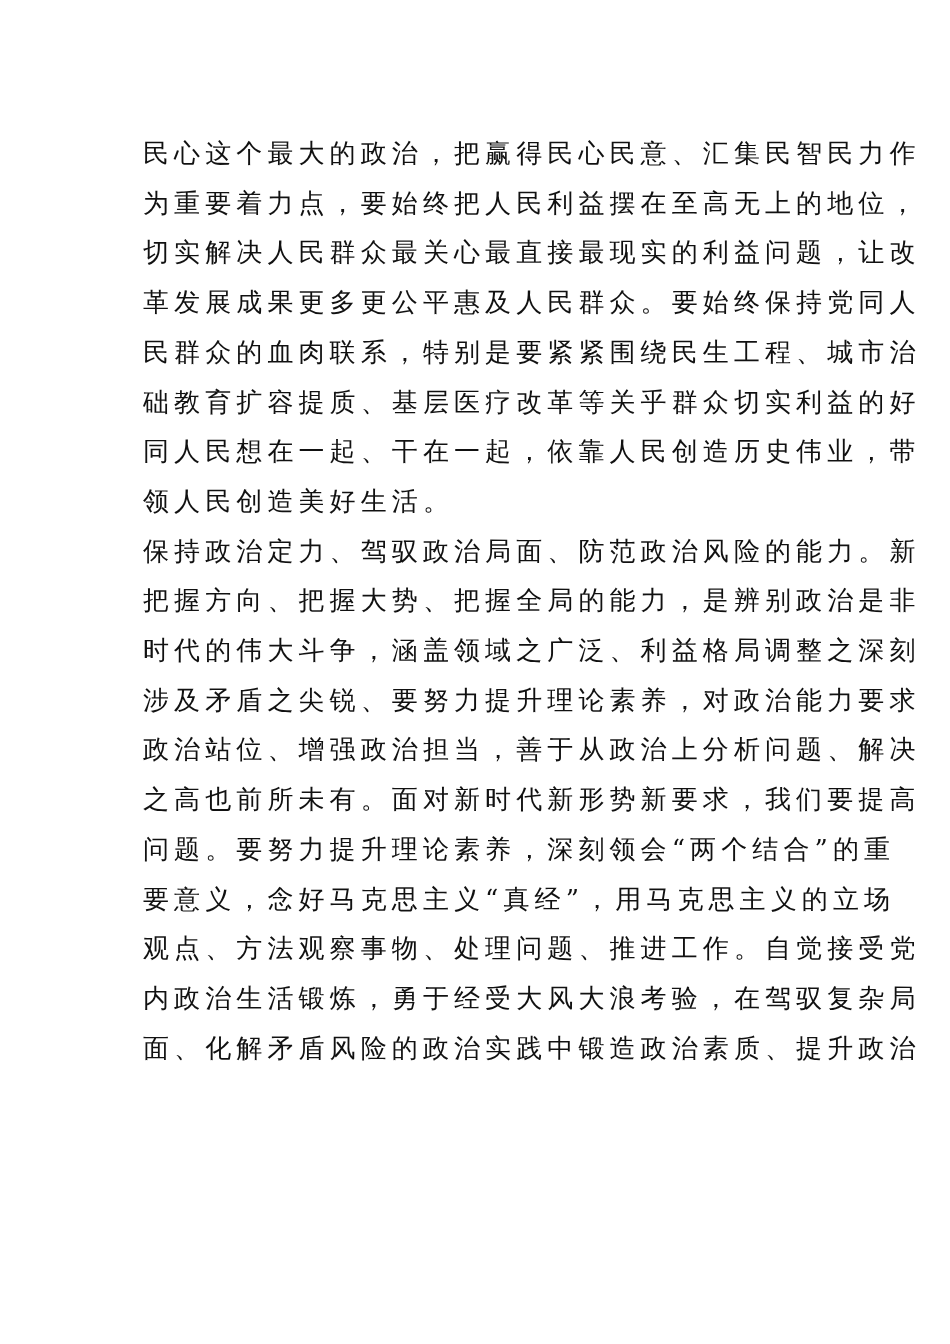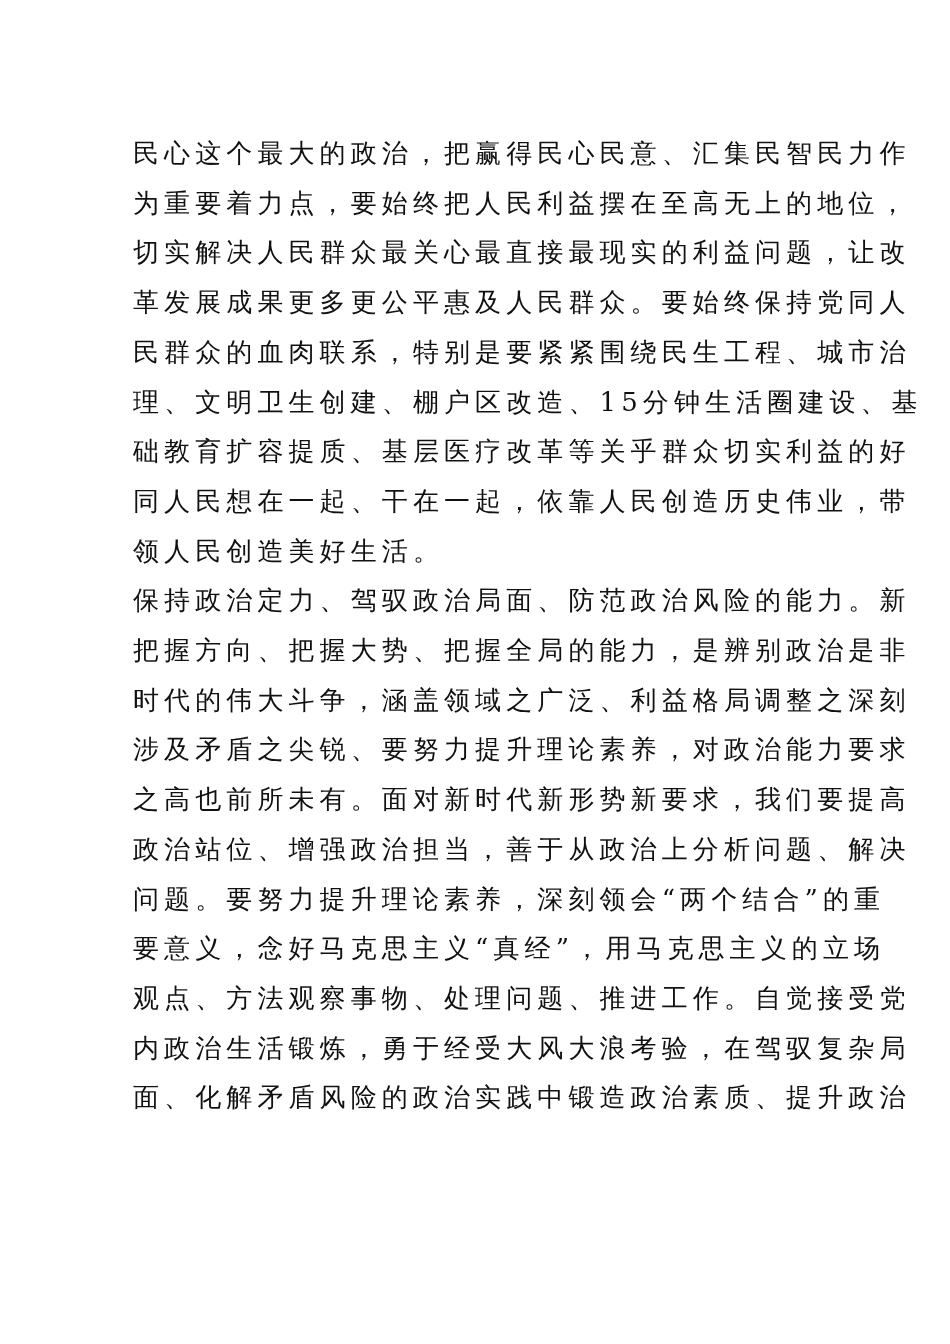--- a/index.html
+++ b/index.html
@@ -8,21 +8,21 @@
     background: #ffffff;
   }
   body {
     width: 950px;
     height: 1344px;
     position: relative;
     overflow: hidden;
   }
   .page {
     position: absolute;
-    left: 133px;
+    left: 143px;
     top: 129px;
     width: 662px;
   }
   .para {
     margin: 0;
     font-family: "DejaVu Serif", "Liberation Serif", serif;
     font-size: 26px;
     line-height: 49.7px;
     color: #111111;
     text-align: justify;
@@ -43,31 +43,30 @@
 </head>
 <body>
 
 <div class="page">
   <p class="para">
     <span class="line">民心这个最大的政治，把赢得民心民意、汇集民智民力作</span>
     <span class="line">为重要着力点，要始终把人民利益摆在至高无上的地位，</span>
     <span class="line">切实解决人民群众最关心最直接最现实的利益问题，让改</span>
     <span class="line">革发展成果更多更公平惠及人民群众。要始终保持党同人</span>
     <span class="line">民群众的血肉联系，特别是要紧紧围绕民生工程、城市治</span>
-    <span class="line">理、文明卫生创建、棚户区改造、15分钟生活圈建设、基</span>
     <span class="line">础教育扩容提质、基层医疗改革等关乎群众切实利益的好</span>
     <span class="line">同人民想在一起、干在一起，依靠人民创造历史伟业，带</span>
     <span class="line last">领人民创造美好生活。</span>
   </p>
   <p class="para">
     <span class="line">保持政治定力、驾驭政治局面、防范政治风险的能力。新</span>
     <span class="line">把握方向、把握大势、把握全局的能力，是辨别政治是非</span>
     <span class="line">时代的伟大斗争，涵盖领域之广泛、利益格局调整之深刻</span>
     <span class="line">涉及矛盾之尖锐、要努力提升理论素养，对政治能力要求</span>
+    <span class="line">政治站位、增强政治担当，善于从政治上分析问题、解决</span>
     <span class="line">之高也前所未有。面对新时代新形势新要求，我们要提高</span>
-    <span class="line">政治站位、增强政治担当，善于从政治上分析问题、解决</span>
     <span class="line">问题。要努力提升理论素养，深刻领会“两个结合”的重</span>
     <span class="line">要意义，念好马克思主义“真经”，用马克思主义的立场</span>
     <span class="line">观点、方法观察事物、处理问题、推进工作。自觉接受党</span>
     <span class="line">内政治生活锻炼，勇于经受大风大浪考验，在驾驭复杂局</span>
     <span class="line">面、化解矛盾风险的政治实践中锻造政治素质、提升政治</span>
   </p>
 </div>
 
 </body></html>

